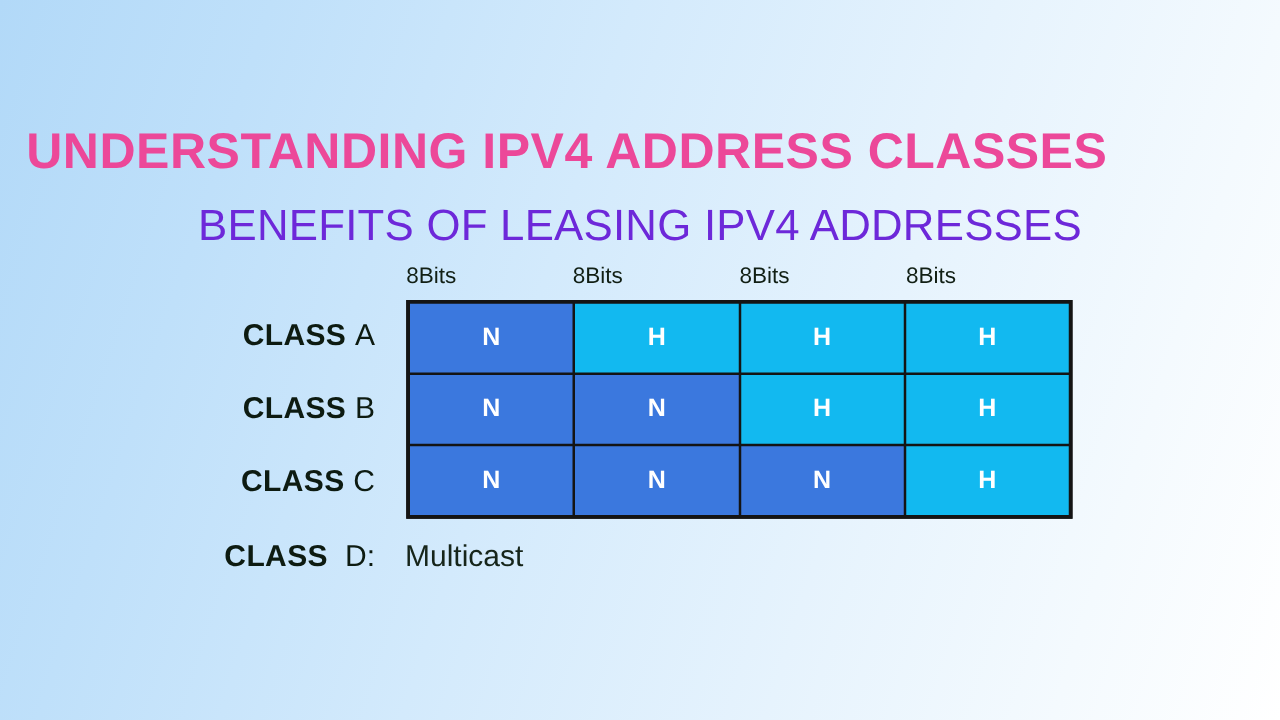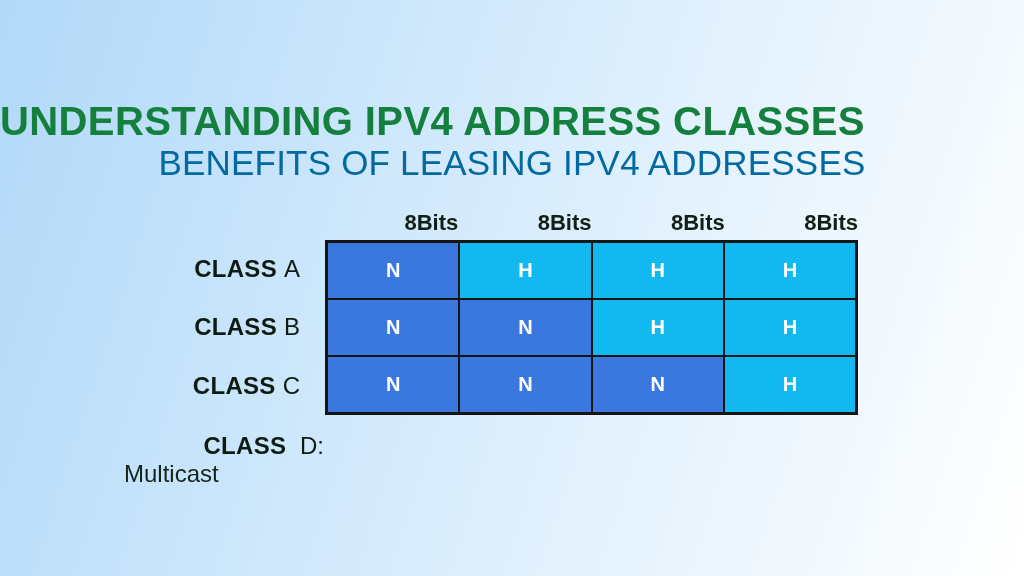--- a/index.html
+++ b/index.html
@@ -29,52 +29,53 @@
   
   .title {
     position: absolute;
     top: 99px;
     left: 0;
     width: 837px;
     text-align: center;
     font-size: 40px;
     font-weight: bold;
     letter-spacing: 0.4px;
-    color: #15803d;
+    color: #ec4899;
     text-transform: uppercase;
     white-space: nowrap;
+    padding-left: 21px;
   }
 
   .subtitle {
     position: absolute;
-    top: 143px;
+    top: 161px;
     left: 0;
     width: 1024px;
     text-align: center;
     font-size: 35px;
     font-weight: normal;
     letter-spacing: 0.2px;
-    color: #0369a1;
+    color: #6d28d9;
     text-transform: uppercase;
     white-space: nowrap;
   }
 
   
   .col-headers {
     position: absolute;
     left: 325px;
     top: 210px;
     width: 533px;
     display: flex;
   }
   .col-header {
     flex: 1 1 0;
-    text-align: right;
-    font-size: 22px;
-    font-weight: bold;
+    text-align: left;
+    font-size: 18px;
+    font-weight: normal;
     color: #111f14;
   }
 
   
   .row-labels {
     position: absolute;
     left: 100px;
     top: 240px;
     width: 200px;
     height: 175px;
@@ -140,21 +141,20 @@
   .extra-list {
     position: absolute;
     left: 100px;
     top: 432px;
     width: 560px;
   }
   .extra-row {
     display: flex;
     align-items: baseline;
     height: 38px;
-    flex-direction: column;
   }
   .extra-label {
     width: 200px;
     text-align: right;
     font-size: 24px;
     color: #0d1b11;
     white-space: nowrap;
   }
   .extra-label .kw {
     font-weight: bold;

